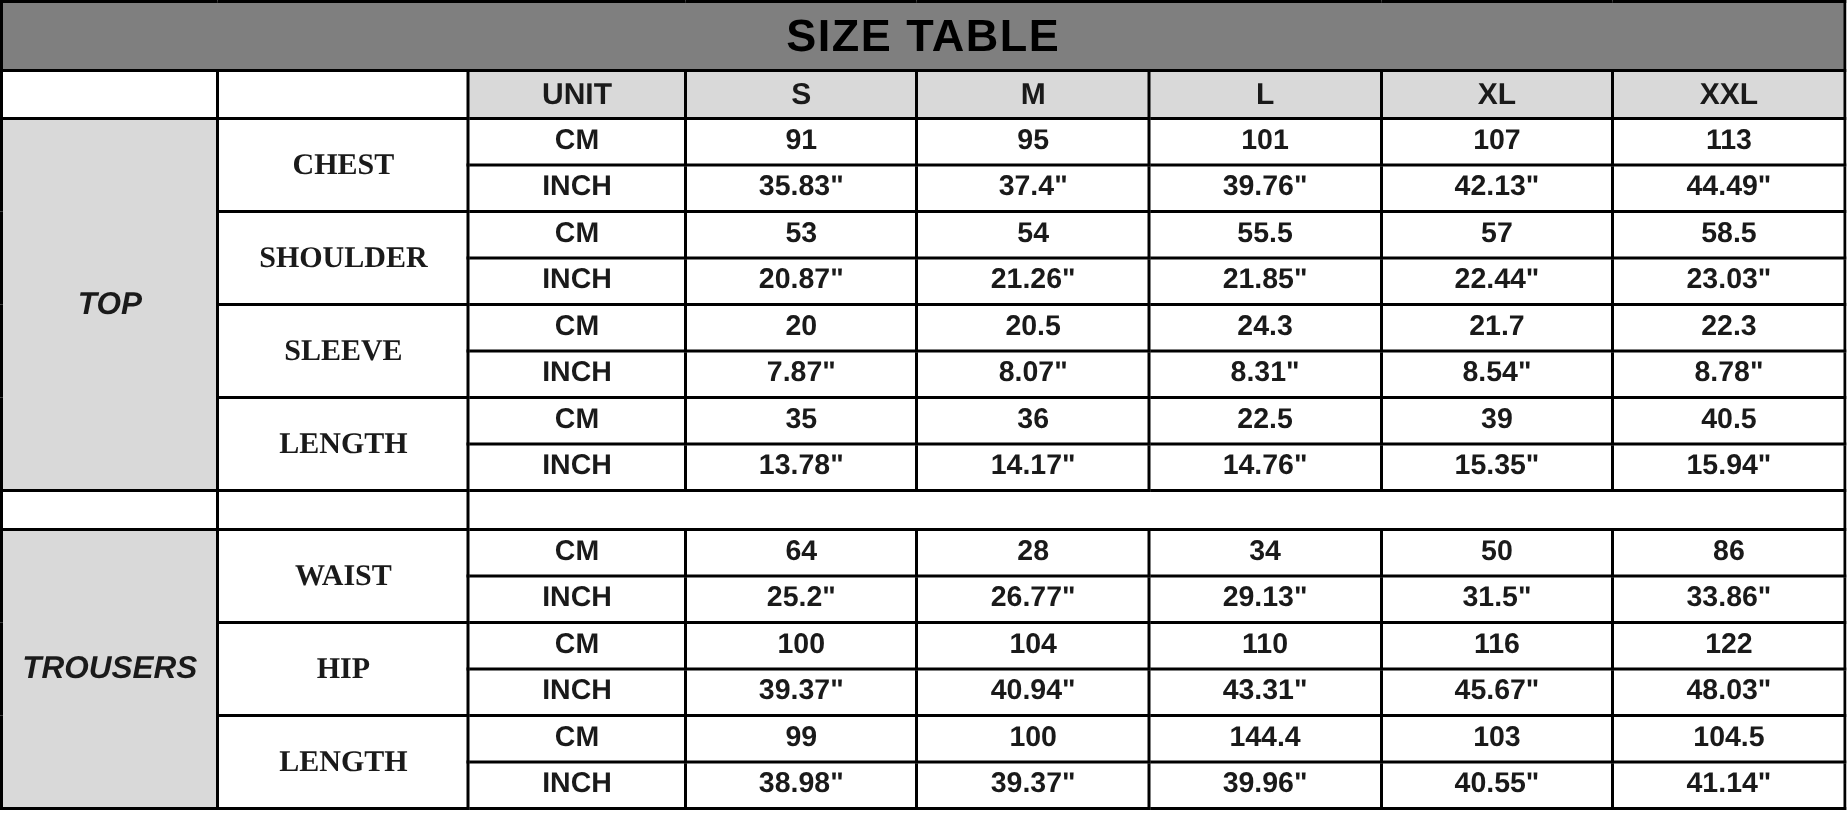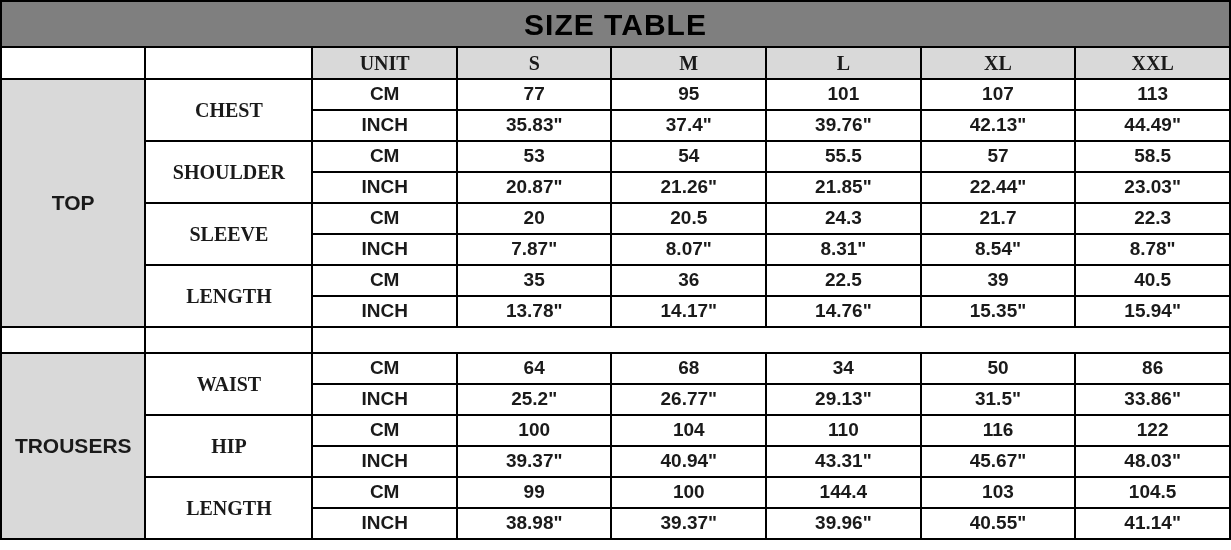--- a/index.html
+++ b/index.html
@@ -47,32 +47,32 @@
     font-size: 30px !important;
     font-weight: bold;
     height: 46px !important;
     letter-spacing: 1px;
     color: #000000;
   }
   .header-cell {
     background: #d9d9d9 !important;
     height: 32px !important;
     font-size: 20px !important;
-    font-family: Liberation Serif, serif;
   }
   .corner-blank {
     background: #ffffff !important;
     border-top: 2px solid #000000;
     border-left: 2px solid #000000;
     border-right: 2px solid #000000;
     border-bottom: 2px solid #000000;
   }
   .group-cell {
     background: #d9d9d9 !important;
     font-size: 21px !important;
+    font-style: italic;
   }
   .part-cell {
     background: #ffffff !important;
     font-size: 20px !important;
     font-family: Liberation Serif, serif;
   }
   .unit-cell {
     font-size: 19px !important;
   }
   .val-cell {
@@ -120,21 +120,21 @@
         <td class="header-cell">M</td>
         <td class="header-cell">L</td>
         <td class="header-cell">XL</td>
         <td class="header-cell">XXL</td>
       </tr>
 
       <tr>
         <td class="group-cell" rowspan="8">TOP</td>
         <td class="part-cell" rowspan="2">CHEST</td>
         <td class="unit-cell">CM</td>
-        <td class="val-cell">77</td>
+        <td class="val-cell">91</td>
         <td class="val-cell">95</td>
         <td class="val-cell">101</td>
         <td class="val-cell">107</td>
         <td class="val-cell">113</td>
       </tr>
       <tr class="row-inch">
         <td class="unit-cell">INCH</td>
         <td class="val-cell">35.83"</td>
         <td class="val-cell">37.4"</td>
         <td class="val-cell">39.76"</td>
@@ -200,21 +200,21 @@
         <td class="gapfill"></td>
         <td class="gapfill"></td>
         <td class="gapfill" colspan="6"></td>
       </tr>
 
       <tr>
         <td class="group-cell" rowspan="6">TROUSERS</td>
         <td class="part-cell" rowspan="2">WAIST</td>
         <td class="unit-cell">CM</td>
         <td class="val-cell">64</td>
-        <td class="val-cell">68</td>
+        <td class="val-cell">28</td>
         <td class="val-cell">34</td>
         <td class="val-cell">50</td>
         <td class="val-cell">86</td>
       </tr>
       <tr class="row-inch">
         <td class="unit-cell">INCH</td>
         <td class="val-cell">25.2"</td>
         <td class="val-cell">26.77"</td>
         <td class="val-cell">29.13"</td>
         <td class="val-cell">31.5"</td>

